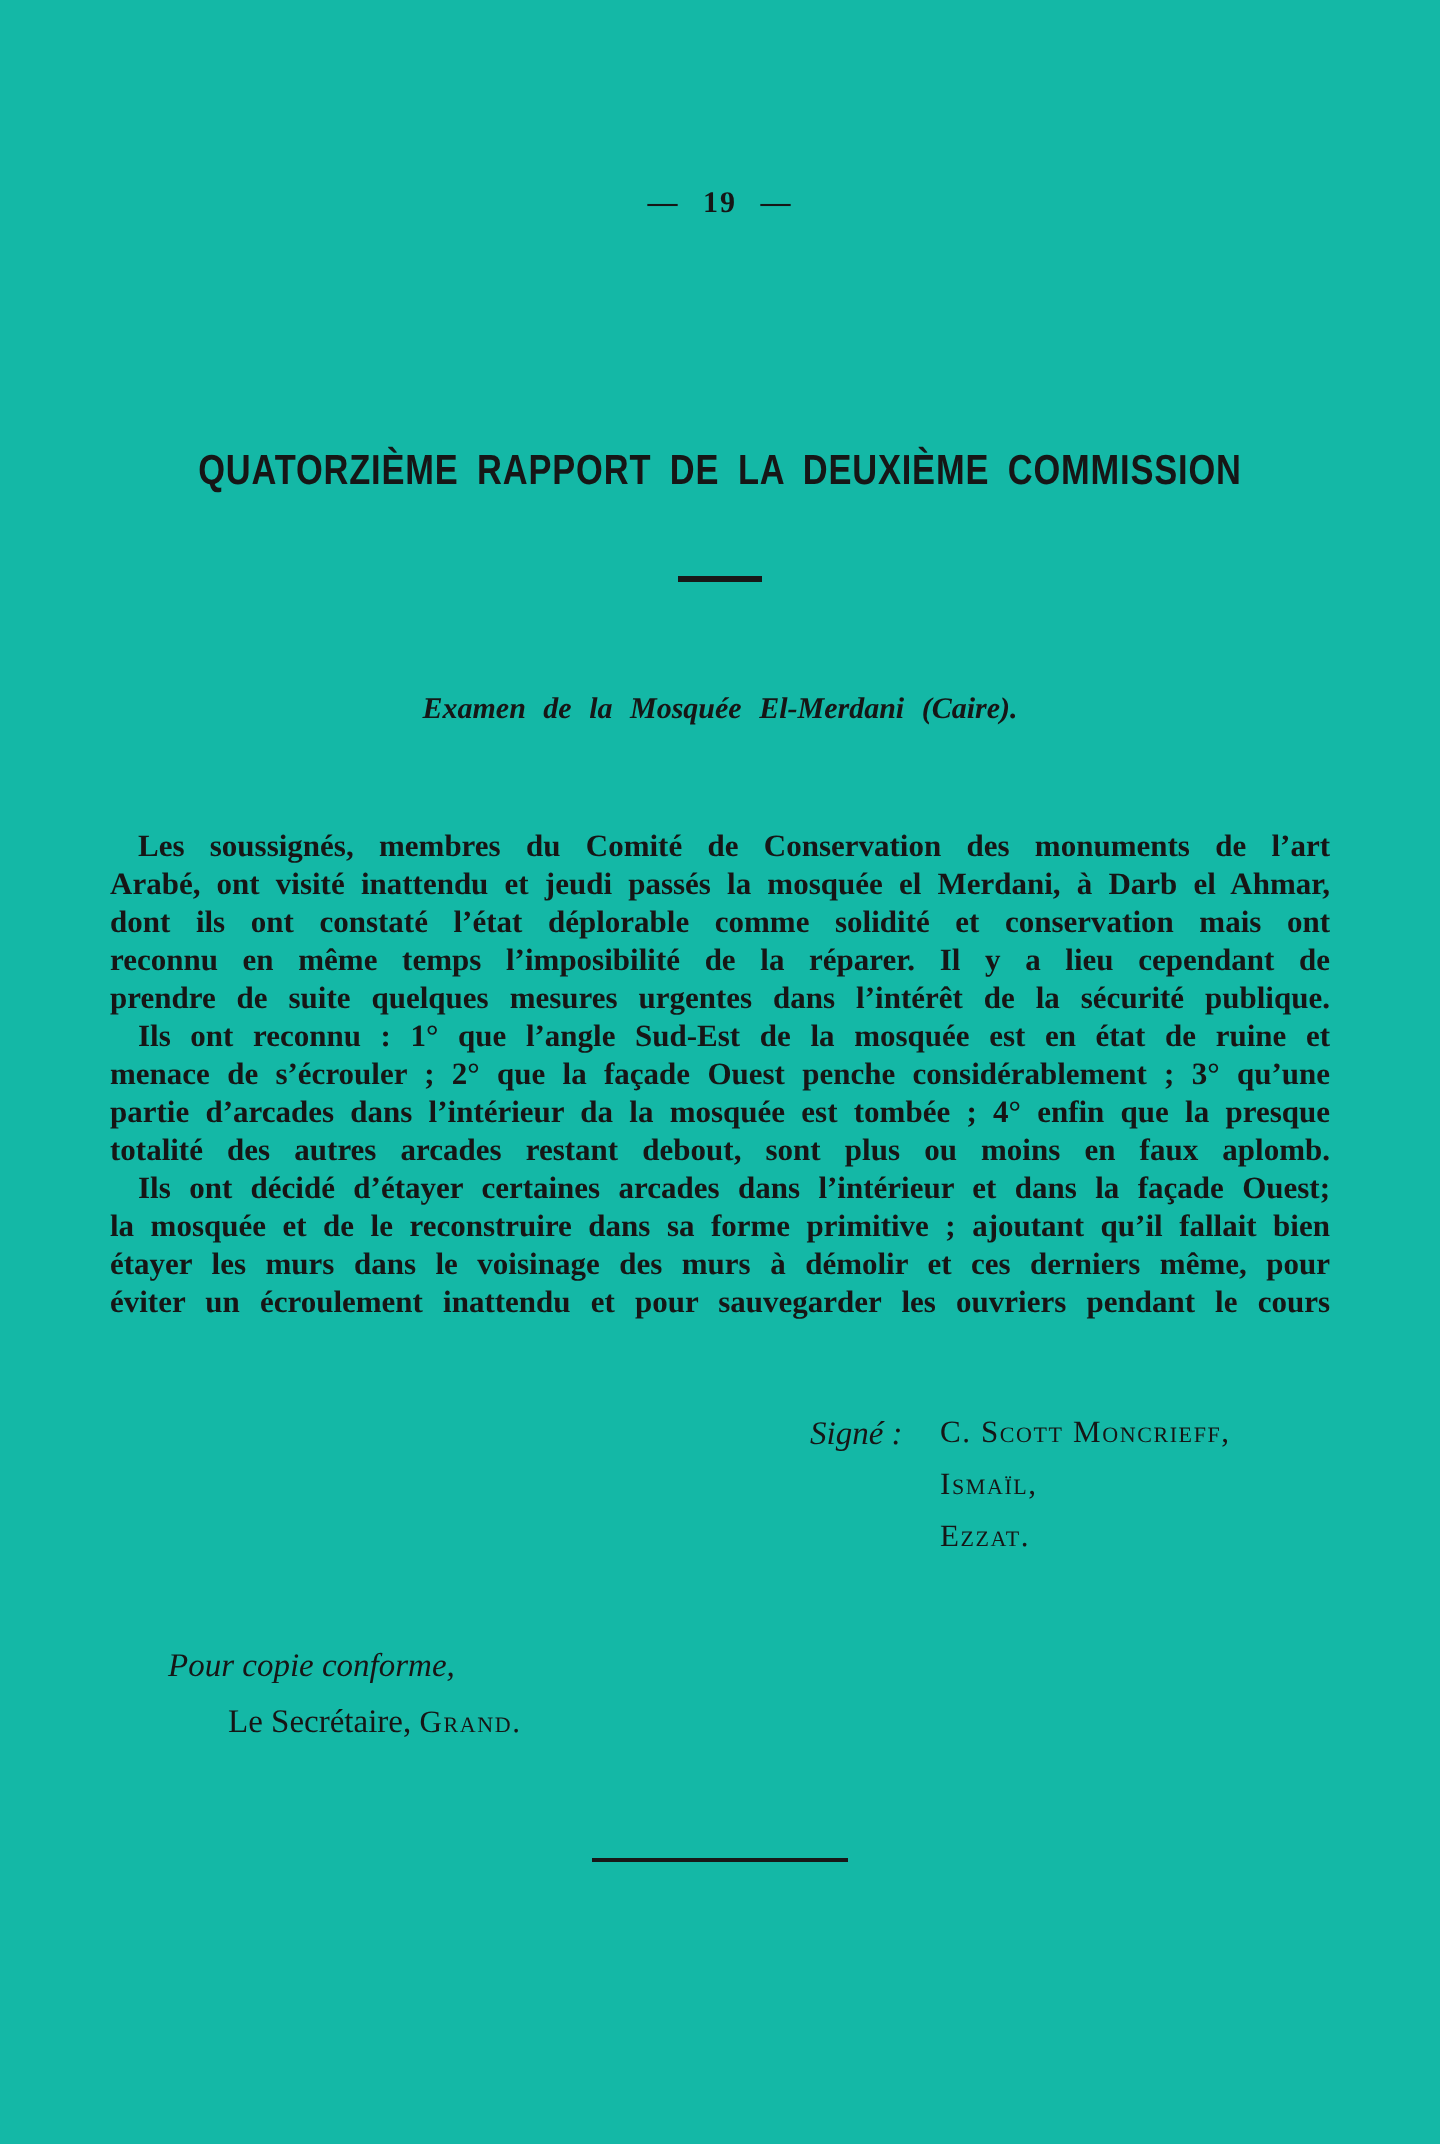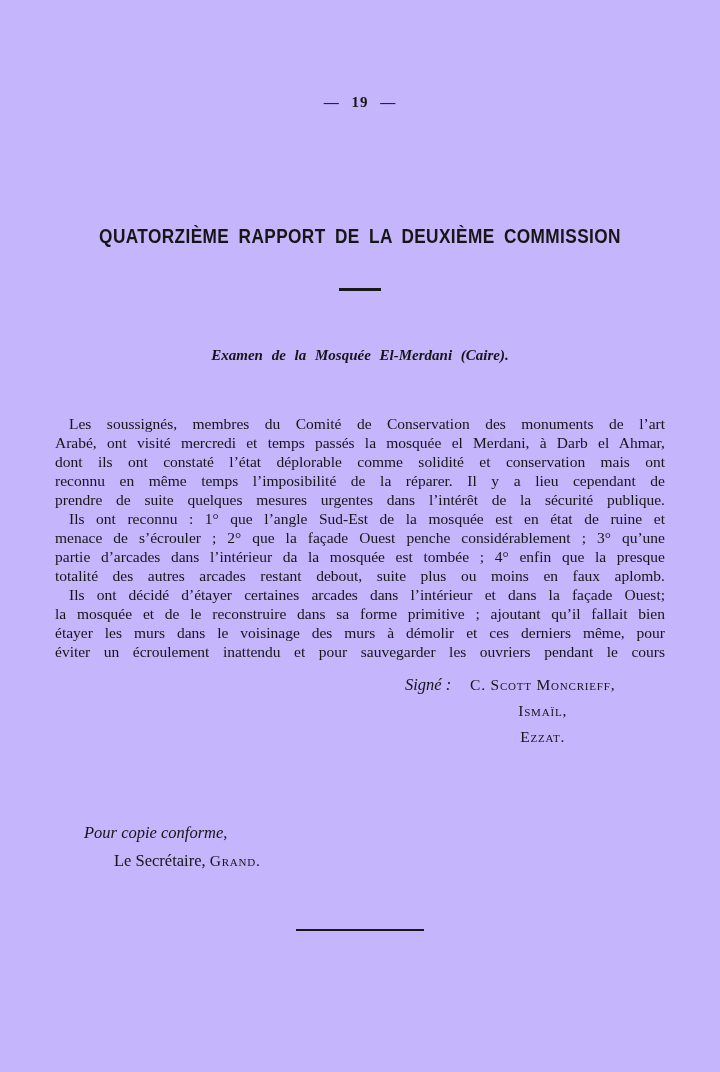--- a/index.html
+++ b/index.html
@@ -1,20 +1,20 @@
 <!DOCTYPE html>
 <html><head>
 <meta charset="utf-8">
 <style>
   html, body { margin: 0; padding: 0; background: #ffffff; }
   .page {
     position: relative;
     width: 720px;
     height: 1072px;
-    background: #c4b5fd;
+    background: #14b8a6;
     font-family: "Liberation Serif", serif;
     color: #161616;
     overflow: hidden;
   }
 
   .page-number {
     position: absolute;
     top: 94px;
     left: 0;
     width: 100%;
@@ -63,50 +63,50 @@
     font-style: italic;
   }
 
   .body-text {
     position: absolute;
     top: 414px;
     left: 55px;
     width: 610px;
     font-size: 15.5px;
     line-height: 19px;
+    font-weight: bold;
   }
   .line {
     text-align: justify;
     text-align-last: justify;
     white-space: normal;
     height: 19px;
     overflow: hidden;
   }
   .line.first { text-indent: 14px; }
   .line.end { text-align-last: left; }
 
   .signature-block {
     position: absolute;
-    top: 672px;
+    top: 704px;
     left: 405px;
     display: flex;
     align-items: flex-start;
   }
   .sig-label {
     width: 65px;
     font-style: italic;
     font-size: 16.5px;
     line-height: 26px;
   }
   .sig-names { line-height: 26px; }
   .sig-name {
     font-size: 15.5px;
     font-variant: small-caps;
     letter-spacing: 0.8px;
-    text-align: center;
   }
 
   .copy-block {
     position: absolute;
     top: 819px;
     left: 84px;
     font-size: 16.5px;
     line-height: 28px;
   }
   .copy-line1 { font-style: italic; }
@@ -136,30 +136,30 @@
 
   <div class="report-title">QUATORZIÈME RAPPORT DE LA DEUXIÈME COMMISSION</div>
 
   <div class="title-divider"></div>
 
   <div class="report-subtitle">Examen de la Mosquée El-Merdani (Caire).</div>
 
   <div class="body-text">
     <div>
       <div class="line first">Les soussignés, membres du Comité de Conservation des monuments de l’art</div>
-      <div class="line">Arabé, ont visité mercredi et temps passés la mosquée el Merdani, à Darb el Ahmar,</div>
+      <div class="line">Arabé, ont visité inattendu et jeudi passés la mosquée el Merdani, à Darb el Ahmar,</div>
       <div class="line">dont ils ont constaté l’état déplorable comme solidité et conservation mais ont</div>
       <div class="line">reconnu en même temps l’imposibilité de la réparer. Il y a lieu cependant de</div>
       <div class="line">prendre de suite quelques mesures urgentes dans l’intérêt de la sécurité publique.</div>
     </div>
     <div>
       <div class="line first">Ils ont reconnu : 1° que l’angle Sud-Est de la mosquée est en état de ruine et</div>
       <div class="line">menace de s’écrouler ; 2° que la façade Ouest penche considérablement ; 3° qu’une</div>
       <div class="line">partie d’arcades dans l’intérieur da la mosquée est tombée ; 4° enfin que la presque</div>
-      <div class="line">totalité des autres arcades restant debout, suite plus ou moins en faux aplomb.</div>
+      <div class="line">totalité des autres arcades restant debout, sont plus ou moins en faux aplomb.</div>
     </div>
     <div>
       <div class="line first">Ils ont décidé d’étayer certaines arcades dans l’intérieur et dans la façade Ouest;</div>
       <div class="line">la mosquée et de le reconstruire dans sa forme primitive ; ajoutant qu’il fallait bien</div>
       <div class="line">étayer les murs dans le voisinage des murs à démolir et ces derniers même, pour</div>
       <div class="line">éviter un écroulement inattendu et pour sauvegarder les ouvriers pendant le cours</div>
     </div>
   </div>
 
   <div class="signature-block">

